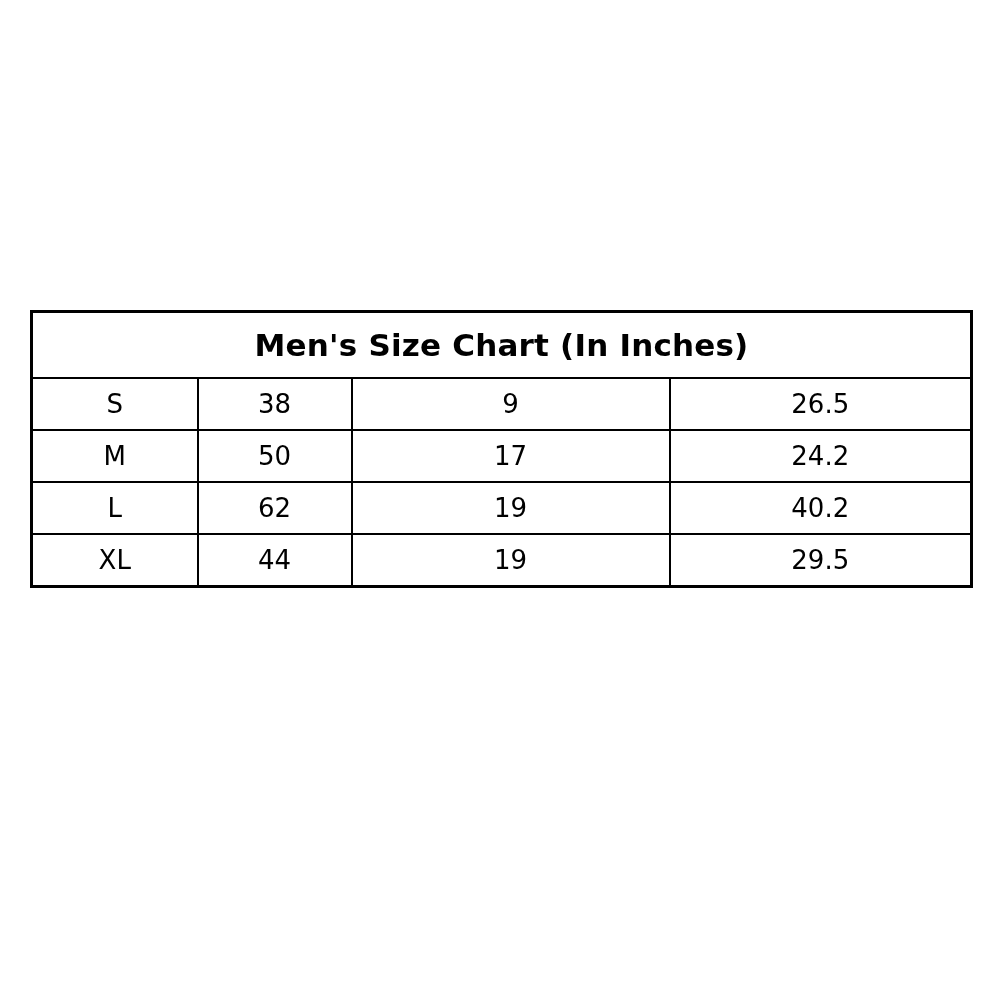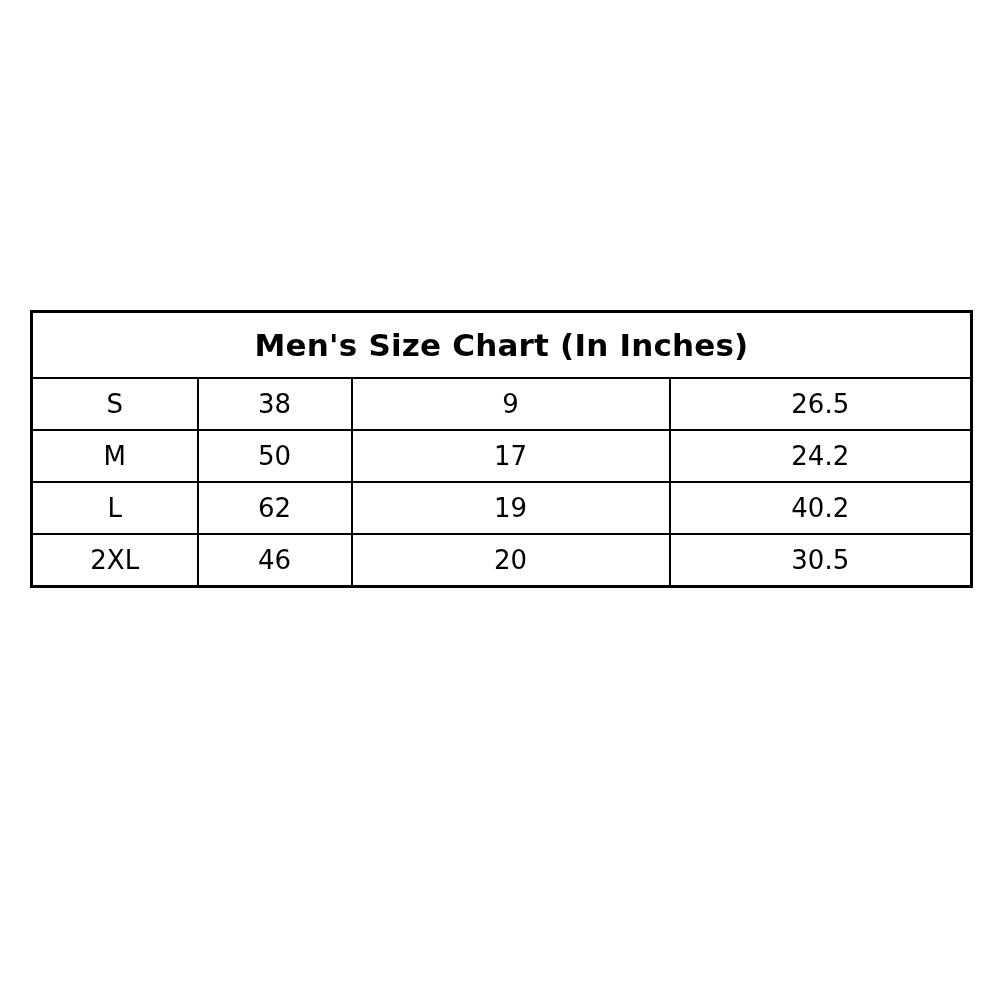--- a/index.html
+++ b/index.html
@@ -82,20 +82,20 @@
         <td class="data-cell">17</td>
         <td class="data-cell">24.2</td>
       </tr>
       <tr>
         <td class="data-cell">L</td>
         <td class="data-cell">62</td>
         <td class="data-cell">19</td>
         <td class="data-cell">40.2</td>
       </tr>
       <tr>
-        <td class="data-cell">2XL</td>
-        <td class="data-cell">46</td>
-        <td class="data-cell">20</td>
-        <td class="data-cell">30.5</td>
+        <td class="data-cell">XL</td>
+        <td class="data-cell">44</td>
+        <td class="data-cell">19</td>
+        <td class="data-cell">29.5</td>
       </tr>
     </tbody>
   </table>
 </div>
 
 </body></html>

